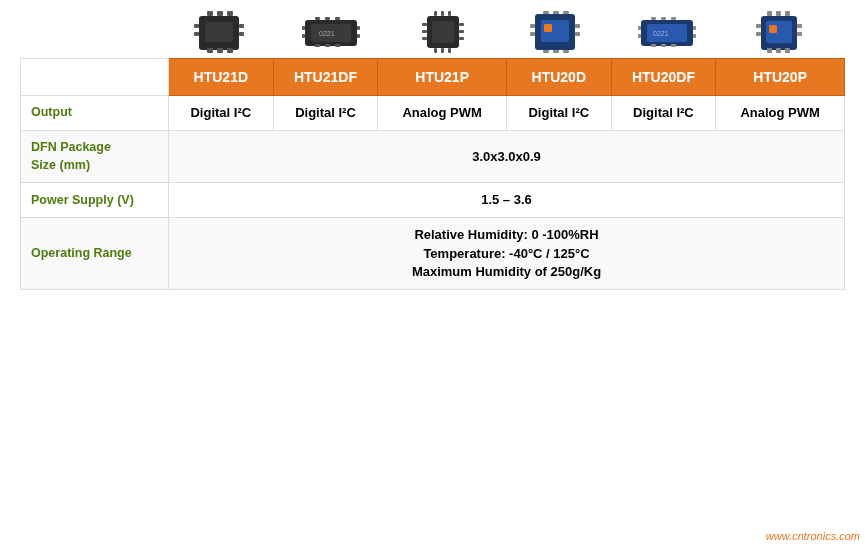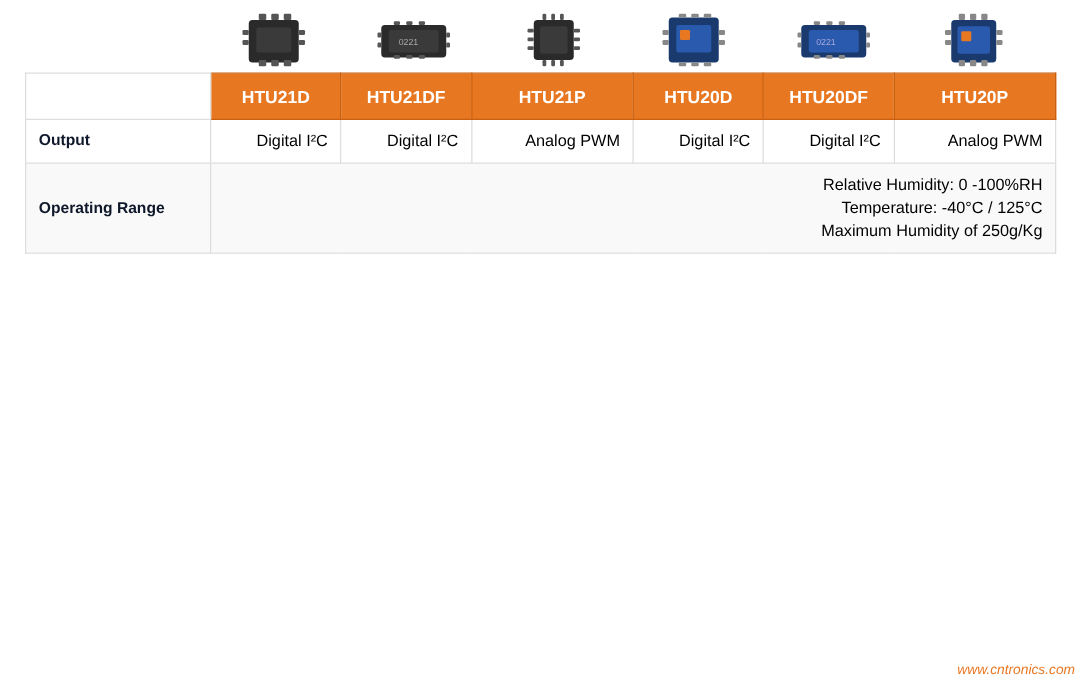--- a/index.html
+++ b/index.html
@@ -54,28 +54,29 @@
       text-align: center;
       padding: 10px 6px;
       font-size: 14px;
       border: 1px solid #c96010;
     }
 
     .comparison-table td {
       border: 1px solid #ddd;
       padding: 8px 10px;
       vertical-align: middle;
-      text-align: right;
+      text-align: center;
       line-height: 1.4;
+      font-weight: bold;
     }
 
     .comparison-table td.row-label {
       text-align: left;
       font-weight: bold;
-      color: #0f172a;
+      color: #4d7c0f;
       font-size: 12.5px;
       background: #fff;
       width: 148px;
     }
 
     .comparison-table tr:nth-child(even) td {
       background: #f9f9f9;
     }
     .comparison-table tr:nth-child(even) td.row-label {
       background: #f9f9f9;
@@ -235,21 +236,29 @@
         <td>Digital I²C</td>
         <td>Digital I²C</td>
         <td>Analog PWM</td>
         <td>Digital I²C</td>
         <td>Digital I²C</td>
         <td>Analog PWM</td>
       </tr>
 
 
 
-
+      <tr>
+        <td class="row-label">DFN Package<br>Size (mm)</td>
+        <td colspan="6" class="span-all">3.0x3.0x0.9</td>
+      </tr>
+
+      <tr>
+        <td class="row-label">Power Supply (V)</td>
+        <td colspan="6" class="span-all">1.5 – 3.6</td>
+      </tr>
 
       <tr>
         <td class="row-label">Operating Range</td>
         <td colspan="6" class="span-all">
           Relative Humidity: 0 -100%RH<br>
           Temperature: -40°C / 125°C<br>
           Maximum Humidity of 250g/Kg
         </td>
       </tr>
 

